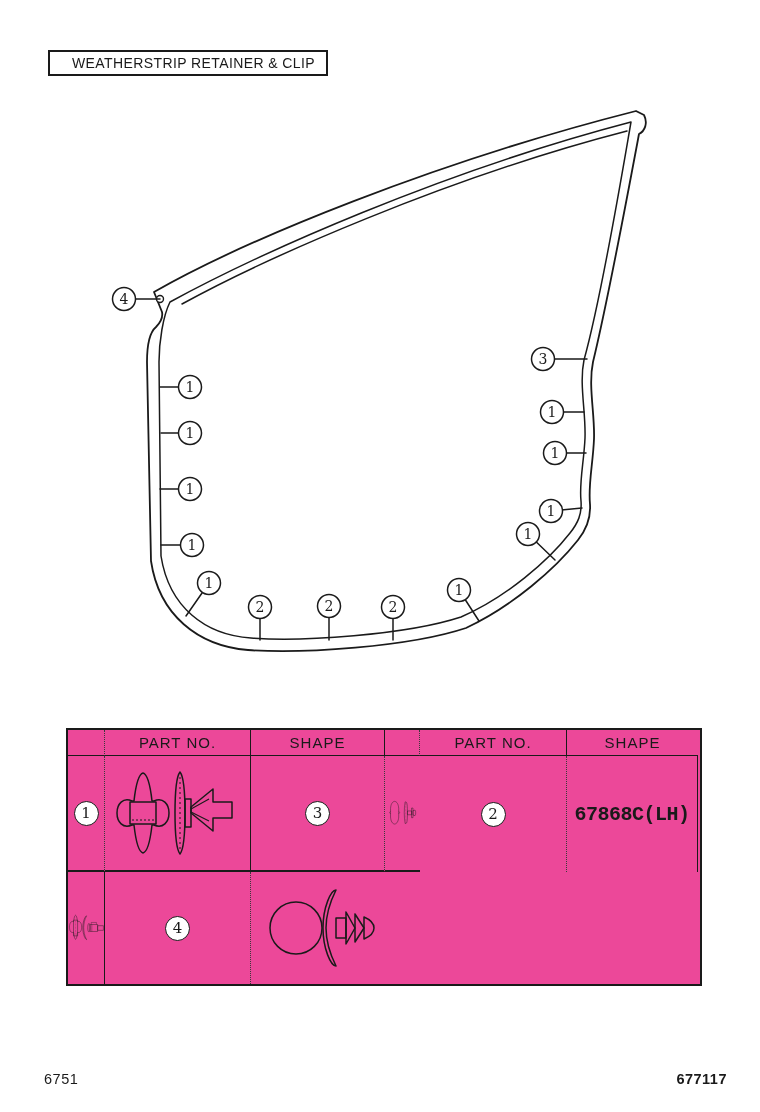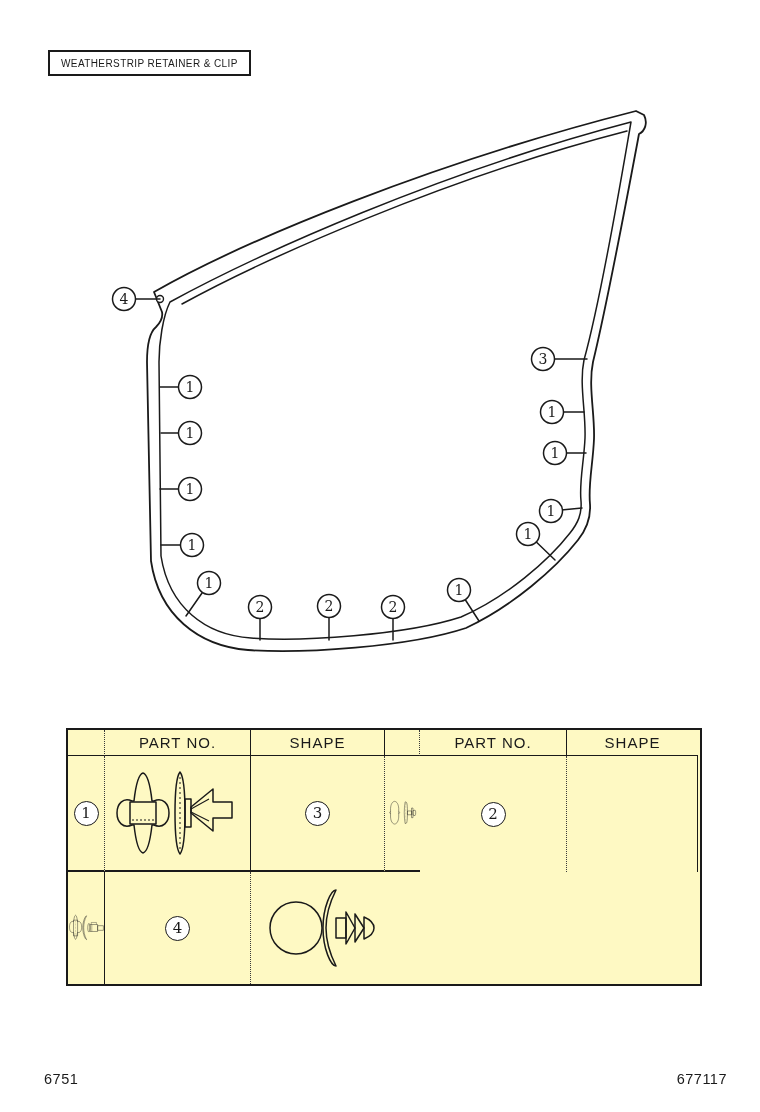--- a/index.html
+++ b/index.html
@@ -3,28 +3,28 @@
 <meta charset="utf-8">
 <style>
   html,body{margin:0;padding:0;background:#fff;}
   .page{position:relative;width:760px;height:1112px;background:#ffffff;overflow:hidden;
         font-family:"Liberation Sans",sans-serif;color:#1a1a1a;}
   .page *{box-sizing:border-box;}
 
   
   .title-box{position:absolute;left:48px;top:50px;height:26px;border:2px solid #1a1a1a;
              display:flex;align-items:center;padding:0 11px;background:#fff;}
-  .title-box span{font-size:10px;letter-spacing:.4px;white-space:nowrap;}
+  .title-box span{font-size:14px;letter-spacing:.4px;white-space:nowrap;margin-left:11px;}
 
   
   svg.diagram{position:absolute;left:0;top:0;}
 
   
   .parts-table{position:absolute;left:66px;top:728px;width:636px;height:258px;
-               border:2px solid #1a1a1a;display:grid;background:#fef9c3;
+               border:2px solid #1a1a1a;display:grid;background:#ec4899;
                grid-template-columns:37px 146px 134px 35px 147px 131px;
                grid-template-rows:26px 116px 112px;}
   .cell{display:flex;align-items:center;justify-content:center;min-width:0;min-height:0;}
   .cb1{border-right:1px dotted #3a3a3a;}
   .cb2{border-right:1.5px solid #1a1a1a;}
   .cb3{border-right:1.5px solid #1a1a1a;}
   .cb4{border-right:1px dotted #3a3a3a;}
   .cb5{border-right:1.5px solid #1a1a1a;}
   .hrow{border-bottom:1.5px solid #1a1a1a;font-size:15px;letter-spacing:1px;}
   .r1{border-bottom:2px solid #1a1a1a;}
@@ -34,21 +34,21 @@
   .pline{flex:1;display:flex;align-items:center;justify-content:center;}
   .divdot{border-bottom:1px dotted #3a3a3a;}
   .divsolid{border-bottom:2px solid #1a1a1a;}
   .refcircle{display:inline-flex;align-items:center;justify-content:center;
              width:25px;height:25px;border:1.5px solid #1a1a1a;border-radius:50%;
              font-family:"DejaVu Serif",serif;font-size:15px;background:#fff;}
 
   
   .pagecode{position:absolute;top:1071px;font-size:14.5px;letter-spacing:.5px;}
   .pagecode.left{left:44px;}
-  .pagecode.right{right:33px;}
+  .pagecode.right{right:33px;font-weight:bold;}
 </style>
 </head>
 <body>
 
 <div class="page">
 
   <div class="title-box">
     <span>WEATHERSTRIP RETAINER &amp; CLIP</span>
   </div>
 
@@ -176,20 +176,21 @@
         <rect x="77" y="45" width="14" height="13"></rect>
         <rect x="91" y="35" width="5" height="33"></rect>
         <path d="M96,44 L103,42 C106,45 106,58 103,61 L96,59 Z"></path>
       </svg>
     </div>
 
     <div class="cell cb1">
       <span class="refcircle">2</span>
     </div>
     <div class="cell cb2 twoline">
+      <div class="pline partno">67868C(LH)</div>
     </div>
     <div class="cell cb3">
 
       <svg width="124" height="104" viewBox="0 0 124 104" fill="none" stroke="#1a1a1a" stroke-width="1.5" stroke-linejoin="round">
         <path d="M26,8 C29,9 31,16 32,26 L33,30 C42,27 47,36 47,49 C47,61 42,70 33,67 L32,71 C31,82 29,90 26,91 C23,90 21,82 20,71 L19,67 C10,70 5,61 5,49 C5,36 10,27 19,30 L20,26 C21,16 23,9 26,8 Z"></path>
         <rect x="19" y="25" width="14" height="54"></rect>
         <path d="M26,29 L26,75" stroke-dasharray="2,3" stroke-width="1"></path>
         <path d="M64,10 C57,22 54,38 54,51 C54,64 57,80 64,92 C60,92 51,75 51,51 C51,27 60,10 64,10 Z"></path>
         <path d="M72,36 C75,38 76,44 76,51 C76,58 75,64 72,66 C69,64 68,58 68,51 C68,44 69,38 72,36 Z"></path>
         <path d="M80,40 L80,33 L98,33 L98,40" stroke-width="1.2"></path>

